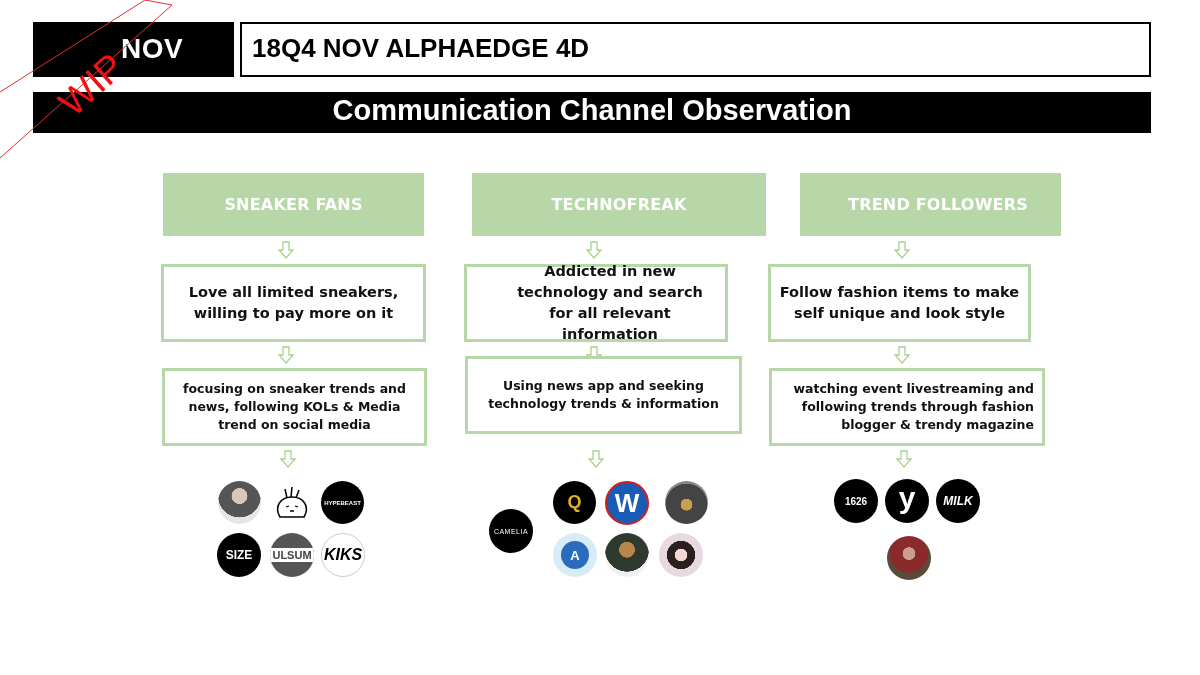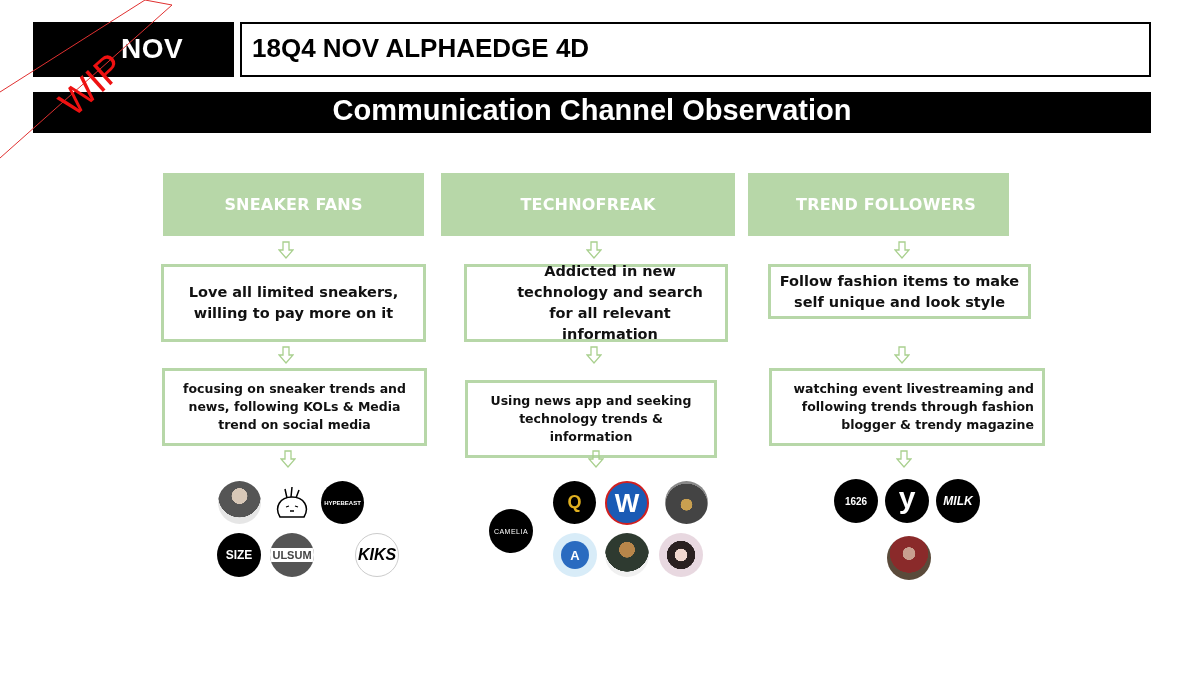--- a/index.html
+++ b/index.html
@@ -61,50 +61,50 @@
       <path d="M8 34c-6-10 0-20 12-20s18 10 12 20z" fill="none" stroke="#000" stroke-width="1.5"></path>
       <path d="M15 15l-2-9M19 14l1-10M24 15l3-8" stroke="#000" stroke-width="1.5" fill="none"></path>
       <path d="M14 24l3-1M23 23l3 1M18 28h4" stroke="#000" stroke-width="1.3"></path>
     </svg>
 </div>
 <div class="abs logo logo-dark" style="left:321px;top:481px;width:43px;height:43px;font-size:6px;">HYPEBEAST</div>
 <div class="abs logo logo-dark" style="left:217px;top:533px;width:44px;height:44px;font-size:12px;">SIZE</div>
 <div class="abs logo logo-grey" style="left:270px;top:533px;width:44px;height:44px;font-size:11px;">
   <span style="background:#fff;color:#444;padding:1px 2px;width:44px;text-align:center;display:block;">ULSUM</span>
 </div>
-<div class="abs logo logo-white" style="left:321px;top:533px;width:44px;height:44px;font-size:16px;font-style:italic;font-weight:900;margin-left:34px;">KIKS</div>
+<div class="abs logo logo-white" style="left:321px;top:533px;width:44px;height:44px;font-size:16px;font-style:italic;font-weight:900;">KIKS</div>
 
-<div class="abs col-header" style="left:441px;top:173px;width:294px;">TECHNOFREAK</div>
+<div class="abs col-header" style="left:472px;top:173px;width:294px;">TECHNOFREAK</div>
 <svg class="abs arrow" style="left:586px;top:241px" viewBox="0 0 16 18">
     <path d="M5 1h6v8h4l-7 8-7-8h4z" fill="none" stroke="#a9d08e" stroke-width="1.3"></path>
   </svg>
 <div class="abs box box1" style="left:464px;top:264px;width:264px;height:78px;padding-left:36px;">Addicted in new technology and search for all relevant information</div>
 <svg class="abs arrow" style="left:586px;top:346px" viewBox="0 0 16 18">
     <path d="M5 1h6v8h4l-7 8-7-8h4z" fill="none" stroke="#a9d08e" stroke-width="1.3"></path>
   </svg>
-<div class="abs box box2" style="left:465px;top:380px;width:252px;height:78px;text-align:center;">Using news app and seeking technology trends &amp; information</div>
+<div class="abs box box2" style="left:465px;top:356px;width:277px;height:78px;text-align:center;">Using news app and seeking technology trends &amp; information</div>
 <svg class="abs arrow" style="left:588px;top:450px" viewBox="0 0 16 18">
     <path d="M5 1h6v8h4l-7 8-7-8h4z" fill="none" stroke="#a9d08e" stroke-width="1.3"></path>
   </svg>
 
 <div class="abs logo logo-dark" style="left:489px;top:509px;width:44px;height:44px;font-size:7px;letter-spacing:0.5px;font-weight:normal;">CAMELIA</div>
 <div class="abs logo logo-dark" style="left:553px;top:481px;width:43px;height:43px;color:#e0b020;font-size:18px;">Q</div>
 <div class="abs logo" style="left:605px;top:481px;width:44px;height:44px;background:#1a5bb5;color:#fff;font-size:26px;font-weight:900;border:2px solid #d02020;">W</div>
 <div class="abs logo" style="left:665px;top:481px;width:43px;height:43px;background:radial-gradient(circle at 50% 55%, #c9a050 0 18%, #444 19% 65%, #888 66%);"></div>
 <div class="abs logo" style="left:553px;top:533px;width:44px;height:44px;background:#d8ecf8;color:#fff;font-size:13px;">
   <span style="background:#2a6bc0;border-radius:50%;width:28px;height:28px;display:flex;align-items:center;justify-content:center;">A</span>
 </div>
 <div class="abs logo" style="left:605px;top:533px;width:44px;height:44px;background:radial-gradient(circle at 50% 38%, #b8864a 0 22%, #2e3a30 23% 62%, #f0f0f0 63%);"></div>
 <div class="abs logo" style="left:659px;top:533px;width:44px;height:44px;background:radial-gradient(circle at 50% 50%, #f2d8d0 0 20%, #2a2020 21% 45%, #e8d8e0 46%);"></div>
 
-<div class="abs col-header" style="left:748px;top:173px;width:261px;padding-left:15px;">TREND FOLLOWERS</div>
+<div class="abs col-header" style="left:800px;top:173px;width:261px;padding-left:15px;">TREND FOLLOWERS</div>
 <svg class="abs arrow" style="left:894px;top:241px" viewBox="0 0 16 18">
     <path d="M5 1h6v8h4l-7 8-7-8h4z" fill="none" stroke="#a9d08e" stroke-width="1.3"></path>
   </svg>
-<div class="abs box box1" style="left:768px;top:264px;width:263px;height:55px;">Follow fashion items to make self unique and look style</div>
+<div class="abs box box1" style="left:768px;top:264px;width:263px;height:78px;">Follow fashion items to make self unique and look style</div>
 <svg class="abs arrow" style="left:894px;top:346px" viewBox="0 0 16 18">
     <path d="M5 1h6v8h4l-7 8-7-8h4z" fill="none" stroke="#a9d08e" stroke-width="1.3"></path>
   </svg>
 <div class="abs box box2" style="left:769px;top:368px;width:276px;height:78px;text-align:right;">watching event livestreaming and following trends through fashion blogger &amp; trendy magazine</div>
 <svg class="abs arrow" style="left:896px;top:450px" viewBox="0 0 16 18">
     <path d="M5 1h6v8h4l-7 8-7-8h4z" fill="none" stroke="#a9d08e" stroke-width="1.3"></path>
   </svg>
 
 <div class="abs logo logo-dark" style="left:834px;top:479px;width:44px;height:44px;font-size:10px;font-weight:700;">1626</div>
 <div class="abs logo logo-dark" style="left:885px;top:479px;width:44px;height:44px;font-size:30px;font-weight:900;line-height:1;padding-bottom:6px;">y</div>

